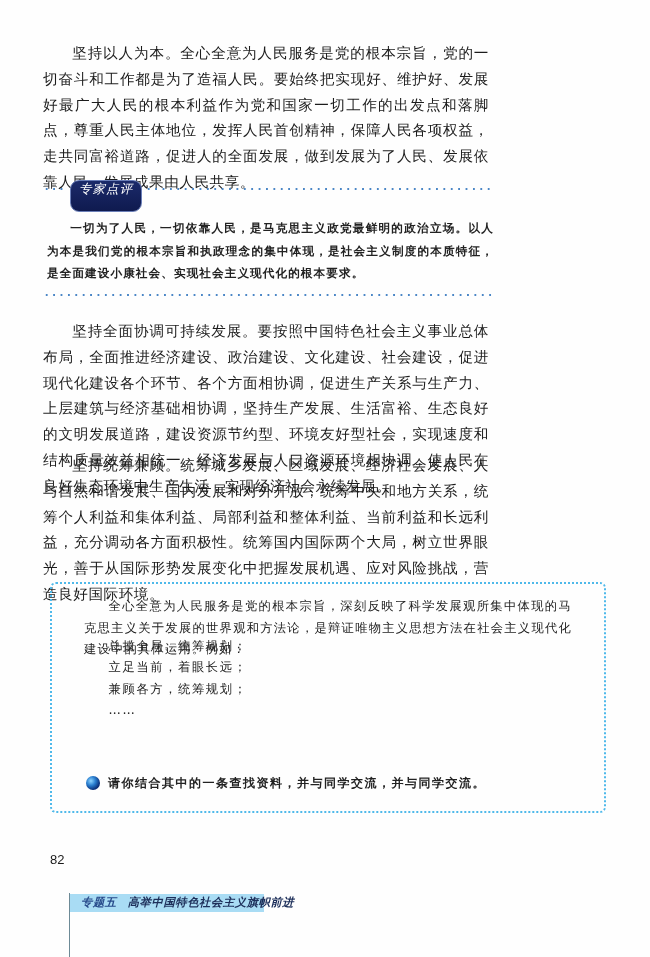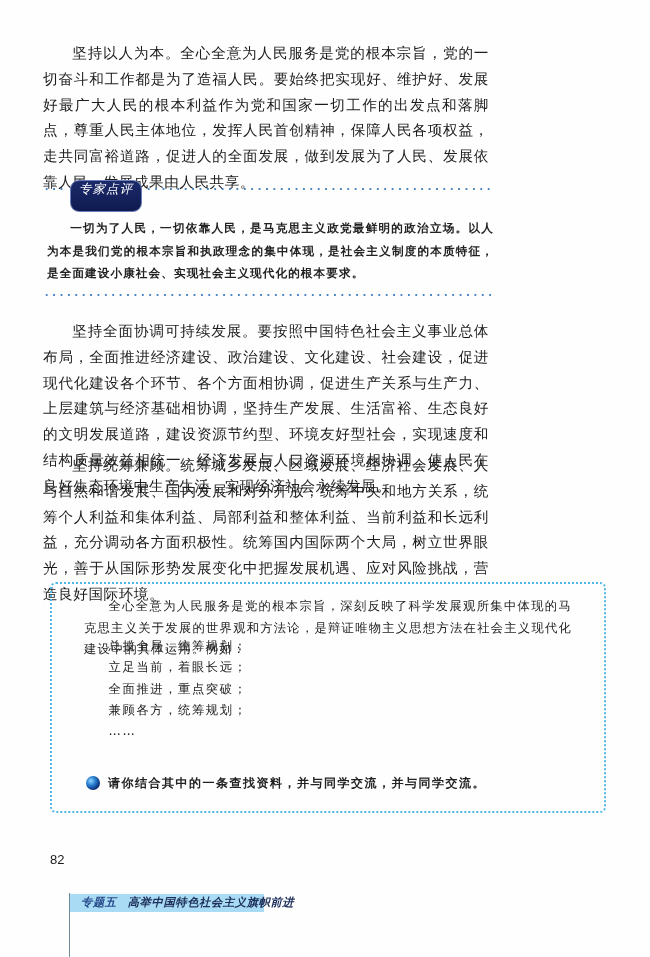--- a/index.html
+++ b/index.html
@@ -213,21 +213,20 @@
 
   <p class="para" id="p3">坚持全面协调可持续发展。要按照中国特色社会主义事业总体布局，全面推进经济建设、政治建设、文化建设、社会建设，促进现代化建设各个环节、各个方面相协调，促进生产关系与生产力、上层建筑与经济基础相协调，坚持生产发展、生活富裕、生态良好的文明发展道路，建设资源节约型、环境友好型社会，实现速度和结构质量效益相统一、经济发展与人口资源环境相协调，使人民在良好生态环境中生产生活，实现经济社会永续发展。</p>
 
   <div class="callout"></div>
 
   <p class="callout-intro">全心全意为人民服务是党的根本宗旨，深刻反映了科学发展观所集中体现的马克思主义关于发展的世界观和方法论，是辩证唯物主义思想方法在社会主义现代化建设中的具体运用。例如：</p>
 
   <ul class="callout-list">
     <li>总揽全局、统筹规划；</li>
     <li>立足当前，着眼长远；</li>
-    <li>全面推进，重点突破；</li>
     <li>兼顾各方，统筹规划；</li>
     <li>……</li>
   </ul>
 
   <div class="callout-task">
     <span class="globe-icon"></span>
     <span class="task-text">请你结合其中的一条查找资料，并与同学交流，并与同学交流。</span>
   </div>
 
   <div class="page-number">82</div>

